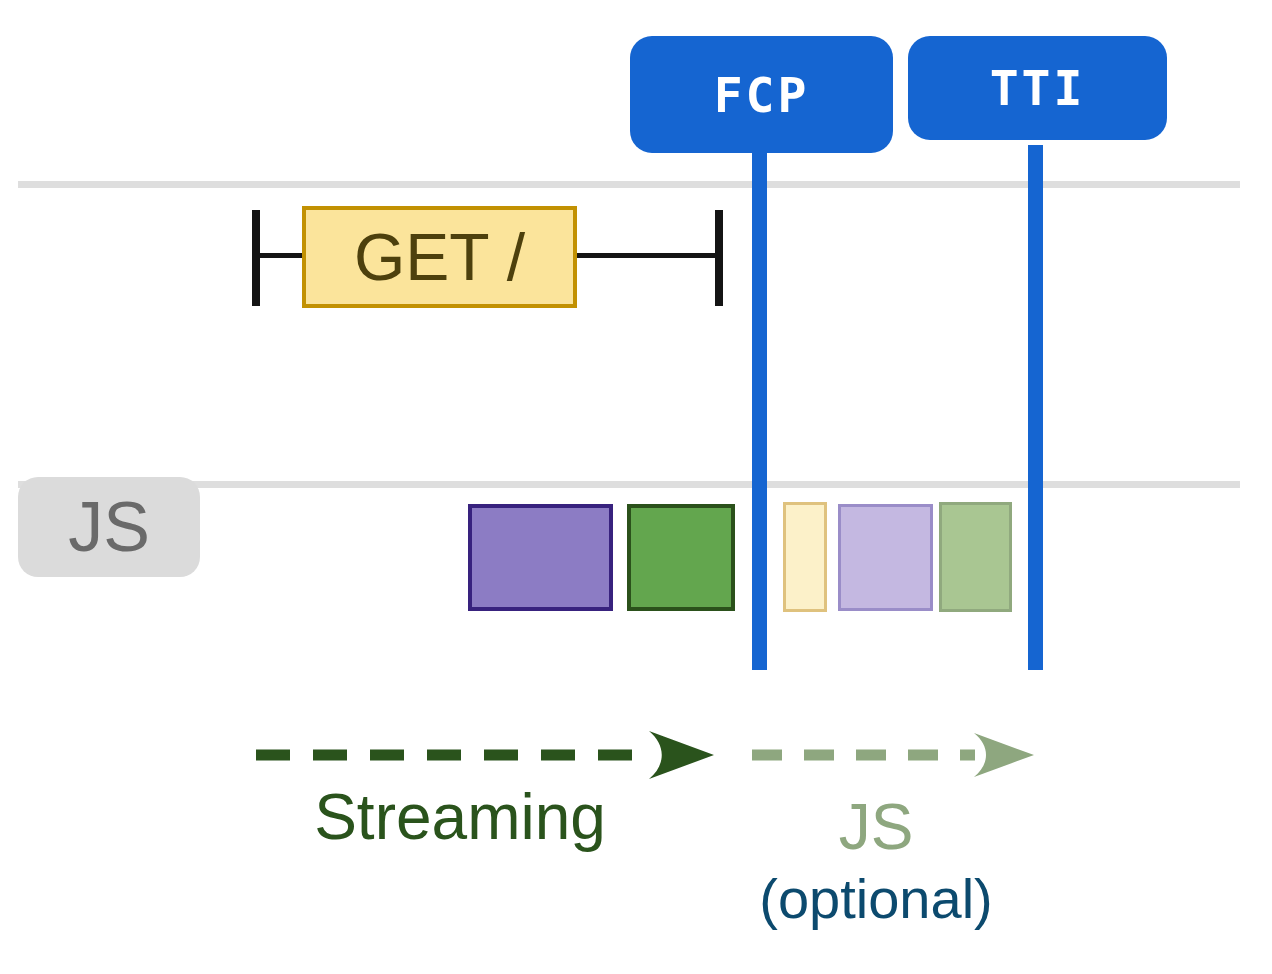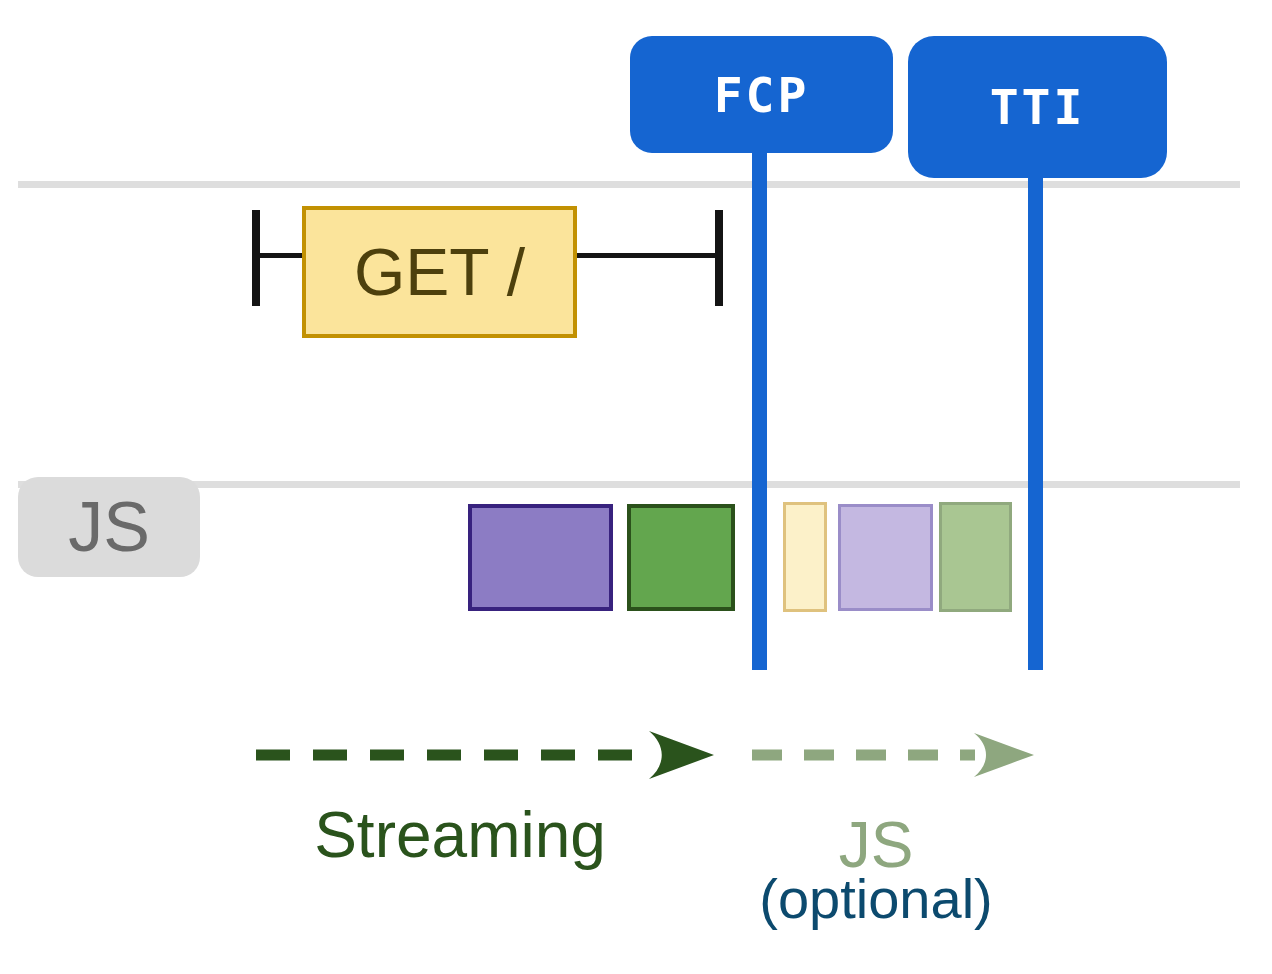--- a/index.html
+++ b/index.html
@@ -16,31 +16,31 @@
   .badge{
     position:absolute;border-radius:22px;z-index:3;
     display:flex;align-items:center;justify-content:center;
     color:#ffffff;font-family:"DejaVu Sans Mono", monospace;
     font-weight:bold;font-size:48px;letter-spacing:3px;
   }
   .stem{position:absolute;width:15px;top:145px;height:525px;z-index:2;}
   .whisker{position:absolute;width:8px;height:96px;top:210px;background:#141414;}
   .connector{position:absolute;height:5px;top:253px;background:#141414;}
   .req-box{
-    position:absolute;left:302px;top:206px;width:275px;height:132px;
+    position:absolute;left:302px;top:206px;width:275px;height:102px;
     box-sizing:border-box;border:4px solid;
     display:flex;align-items:center;justify-content:center;
     font-size:66px;line-height:1;
   }
   .js-block{position:absolute;box-sizing:border-box;border:4px solid;z-index:1;}
   .js-block.faded{border-width:3px;}
   .arrow-svg{position:absolute;left:0;top:0;z-index:1;}
   .arrow-label{
     position:absolute;transform:translateX(-50%);
-    font-size:64px;line-height:1.1;text-align:center;white-space:nowrap;margin-top:18px;
+    font-size:64px;line-height:1.1;text-align:center;white-space:nowrap;
   }
   .arrow-sublabel{
     position:absolute;transform:translateX(-50%);
     font-size:56px;line-height:1.1;text-align:center;white-space:nowrap;
   }
 </style>
 </head>
 <body>
 
 <div id="stage">
@@ -67,21 +67,21 @@
       <div class="js-block faded" style="left: 838px; top: 504px; width: 95px; height: 107px; background: rgb(196, 184, 225); border-color: rgb(154, 141, 200);"></div>
       <div class="js-block faded" style="left: 939px; top: 502px; width: 73px; height: 110px; background: rgb(169, 198, 146); border-color: rgb(144, 169, 126);"></div>
     </div>
 
   <div class="stem" style="left: 752px; background: rgb(21, 101, 209);"></div>
   <div class="stem" style="left: 1028px; background: rgb(21, 101, 209);"></div>
 
   <div class="badge" style="left: 630px; top: 36px; width: 263px; height: 117px; background: rgb(21, 101, 209); color: rgb(255, 255, 255);">
     <span>FCP</span>
   </div>
-  <div class="badge" style="left: 908px; top: 36px; width: 259px; height: 142px; background: rgb(21, 101, 209); color: rgb(255, 255, 255); border-radius: 26px;">
+  <div class="badge" style="left: 908px; top: 36px; width: 259px; height: 104px; background: rgb(21, 101, 209); color: rgb(255, 255, 255);">
     <span>TTI</span>
   </div>
 
   <svg class="arrow-svg" width="1272" height="974" viewBox="0 0 1272 974">
     <g>
       <line x1="256" y1="755" x2="652" y2="755" stroke-width="11" stroke-dasharray="34 23" stroke="#2a531c"></line>
       <path d="M 714 755 L 649 731 C 666 745 666 765 649 779 Z" fill="#2a531c"></path>
     </g>
     <g>
       <line x1="752" y1="755" x2="975" y2="755" stroke-width="11" stroke-dasharray="30 22" stroke="#8ea77f"></line>

